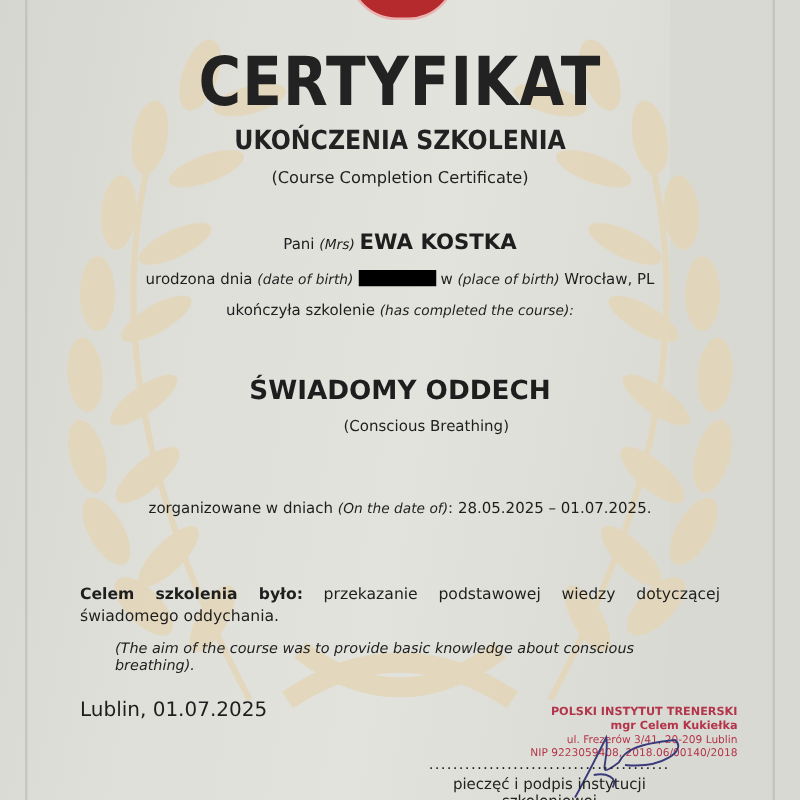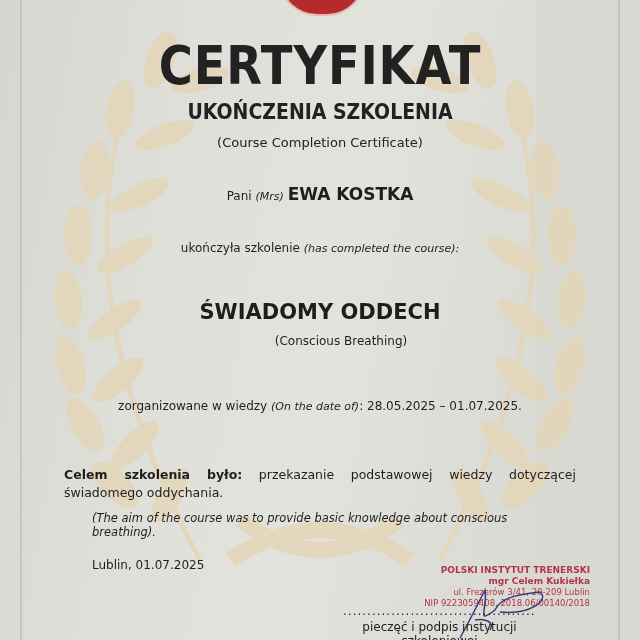--- a/index.html
+++ b/index.html
@@ -30,21 +30,21 @@
     .it { font-style: italic; font-size: 11px; }
     .birth-line { top: 216px; font-size: 12px; }
     .redact { display: inline-block; width: 62px; height: 13px; background: #000; vertical-align: -2px; }
     .completed-line { top: 241px; font-size: 12px; }
     .course-pl { top: 300px; font-size: 21px; font-weight: bold; }
     .course-en { top: 334px; font-size: 12px; padding-left: 21px; }
     .dates-line { top: 399px; font-size: 12px; }
     .aim { position: absolute; left: 64px; width: 512px; top: 466px; font-size: 12.5px; line-height: 18px; text-align: justify; }
     .aim b { font-weight: bold; }
     .aim-en { position: absolute; left: 64px; top: 511px; font-size: 11.5px; font-style: italic; margin-left: 28px; }
-    .place-date { position: absolute; left: 64px; top: 558px; font-size: 12px; margin-left: 28px; }
+    .place-date { position: absolute; left: 64px; top: 558px; font-size: 16px; }
     .stamp { position: absolute; left: 400px; top: 565px; width: 190px; text-align: right; color: #b3354a; font-size: 8.5px; line-height: 11px; }
     .stamp .strong { font-weight: bold; font-size: 9px; }
     .dots { position: absolute; left: 343px; top: 604px; font-size: 12px; letter-spacing: 1px; color: #222; }
     .sig-caption { position: absolute; left: 343px; top: 620px; font-size: 12px; color: #222; text-align: center; }
     .signature { position: absolute; left: 440px; top: 580px; width: 110px; height: 60px; }
   </style>
 </head>
 <body>
 
 <div class="paper">
@@ -101,31 +101,39 @@
   <div class="center title">CERTYFIKAT</div>
   <div class="center subtitle">UKOŃCZENIA SZKOLENIA</div>
   <div class="center name-line">
     <span>Pani</span>
     <span class="it">(Mrs)</span>
     <span class="name">EWA KOSTKA</span>
   </div>
 
   <div class="center subtitle-en">(Course Completion Certificate)</div>
 
+  <div class="center birth-line">
+    <span>urodzona dnia</span>
+    <span class="it">(date of birth)</span>
+    <span class="redact"></span>
+    <span>w</span>
+    <span class="it">(place of birth)</span>
+    <span>Wrocław, PL</span>
+  </div>
 
   <div class="center course-pl">ŚWIADOMY ODDECH</div>
 
   <div class="center completed-line">
     <span>ukończyła szkolenie</span>
     <span class="it">(has completed the course):</span>
   </div>
   <div class="center course-en">(Conscious Breathing)</div>
 
   <div class="center dates-line">
-    <span>zorganizowane w wiedzy</span>
+    <span>zorganizowane w dniach</span>
     <span class="it">(On the date of)</span><span>: 28.05.2025 – 01.07.2025.</span>
   </div>
 
   <div class="aim">
     <b>Celem szkolenia było:</b><span> przekazanie podstawowej wiedzy dotyczącej świadomego oddychania.</span>
   </div>
   <div class="aim-en">(The aim of the course was to provide basic knowledge about conscious breathing).</div>
 
   <div class="place-date">Lublin, 01.07.2025</div>
 

